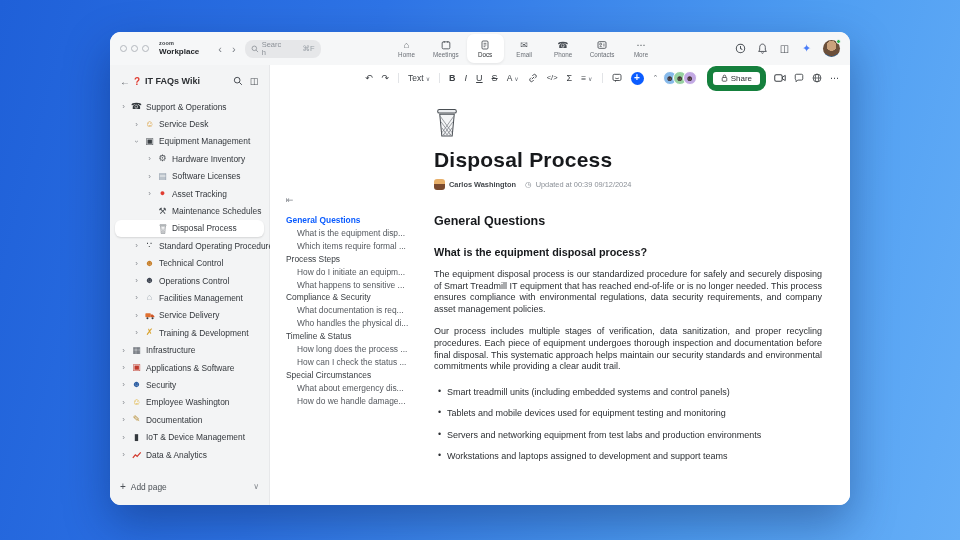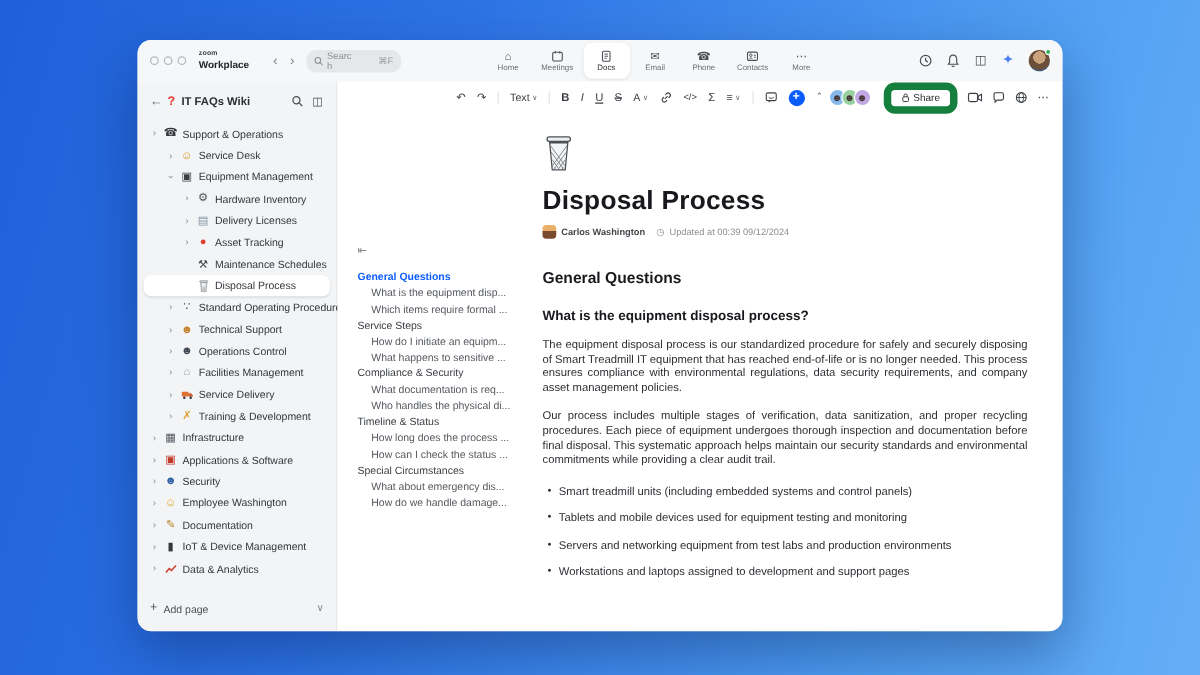--- a/index.html
+++ b/index.html
@@ -299,21 +299,21 @@
             <span class="tlabel">Equipment Management</span>
           </div>
           <div class="trow lvl2">
             <span class="chev">›</span>
             <span class="ticon"><span style="color: rgb(74, 79, 84);">⚙</span></span>
             <span class="tlabel">Hardware Inventory</span>
           </div>
           <div class="trow lvl2">
             <span class="chev">›</span>
             <span class="ticon"><span style="color: rgb(138, 151, 166);">▤</span></span>
-            <span class="tlabel">Delivery Licenses</span>
+            <span class="tlabel">Software Licenses</span>
           </div>
           <div class="trow lvl2">
             <span class="chev">›</span>
             <span class="ticon"><span style="color: rgb(224, 60, 49);">●</span></span>
             <span class="tlabel">Asset Tracking</span>
           </div>
           <div class="trow lvl2">
             <span class="chev"></span>
             <span class="ticon"><span style="color: rgb(74, 79, 84);">⚒</span></span>
             <span class="tlabel">Maintenance Schedules</span>
@@ -326,21 +326,21 @@
             <span class="tlabel">Disposal Process</span>
           </div>
           <div class="trow lvl1">
             <span class="chev">›</span>
             <span class="ticon"><span style="color: rgb(51, 56, 61);">∵</span></span>
             <span class="tlabel">Standard Operating Procedures</span>
           </div>
           <div class="trow lvl1">
             <span class="chev">›</span>
             <span class="ticon"><span style="color: rgb(199, 127, 42);">☻</span></span>
-            <span class="tlabel">Technical Support</span>
+            <span class="tlabel">Technical Control</span>
           </div>
           <div class="trow lvl1">
             <span class="chev">›</span>
             <span class="ticon"><span style="color: rgb(61, 68, 80);">☻</span></span>
             <span class="tlabel">Operations Control</span>
           </div>
           <div class="trow lvl1">
             <span class="chev">›</span>
             <span class="ticon"><span style="color: rgb(154, 164, 173);">⌂</span></span>
             <span class="tlabel">Facilities Management</span>
@@ -475,21 +475,21 @@
         </div>
       </div>
 
       <div class="docarea">
         <div class="toc">
           <span class="toc-collapse">⇤</span>
           <div id="toclist">
               <div class="toc-sec active">General Questions</div>
               <div class="toc-item">What is the equipment disp...</div>
               <div class="toc-item">Which items require formal ...</div>
-              <div class="toc-sec">Service Steps</div>
+              <div class="toc-sec">Process Steps</div>
               <div class="toc-item">How do I initiate an equipm...</div>
               <div class="toc-item">What happens to sensitive ...</div>
               <div class="toc-sec">Compliance &amp; Security</div>
               <div class="toc-item">What documentation is req...</div>
               <div class="toc-item">Who handles the physical di...</div>
               <div class="toc-sec">Timeline &amp; Status</div>
               <div class="toc-item">How long does the process ...</div>
               <div class="toc-item">How can I check the status ...</div>
               <div class="toc-sec">Special Circumstances</div>
               <div class="toc-item">What about emergency dis...</div>
@@ -512,20 +512,20 @@
           </div>
 
           <h2>General Questions</h2>
           <h3>What is the equipment disposal process?</h3>
           <p>The equipment disposal process is our standardized procedure for safely and securely disposing of Smart Treadmill IT equipment that has reached end-of-life or is no longer needed. This process ensures compliance with environmental regulations, data security requirements, and company asset management policies.</p>
           <p>Our process includes multiple stages of verification, data sanitization, and proper recycling procedures. Each piece of equipment undergoes thorough inspection and documentation before final disposal. This systematic approach helps maintain our security standards and environmental commitments while providing a clear audit trail.</p>
           <ul id="bullets">
               <li>Smart treadmill units (including embedded systems and control panels)</li>
               <li>Tablets and mobile devices used for equipment testing and monitoring</li>
               <li>Servers and networking equipment from test labs and production environments</li>
-              <li>Workstations and laptops assigned to development and support pages</li>
+              <li>Workstations and laptops assigned to development and support teams</li>
             </ul>
         </div>
       </div>
 
     </div>
   </div>
 </div>
 
 </body></html>

